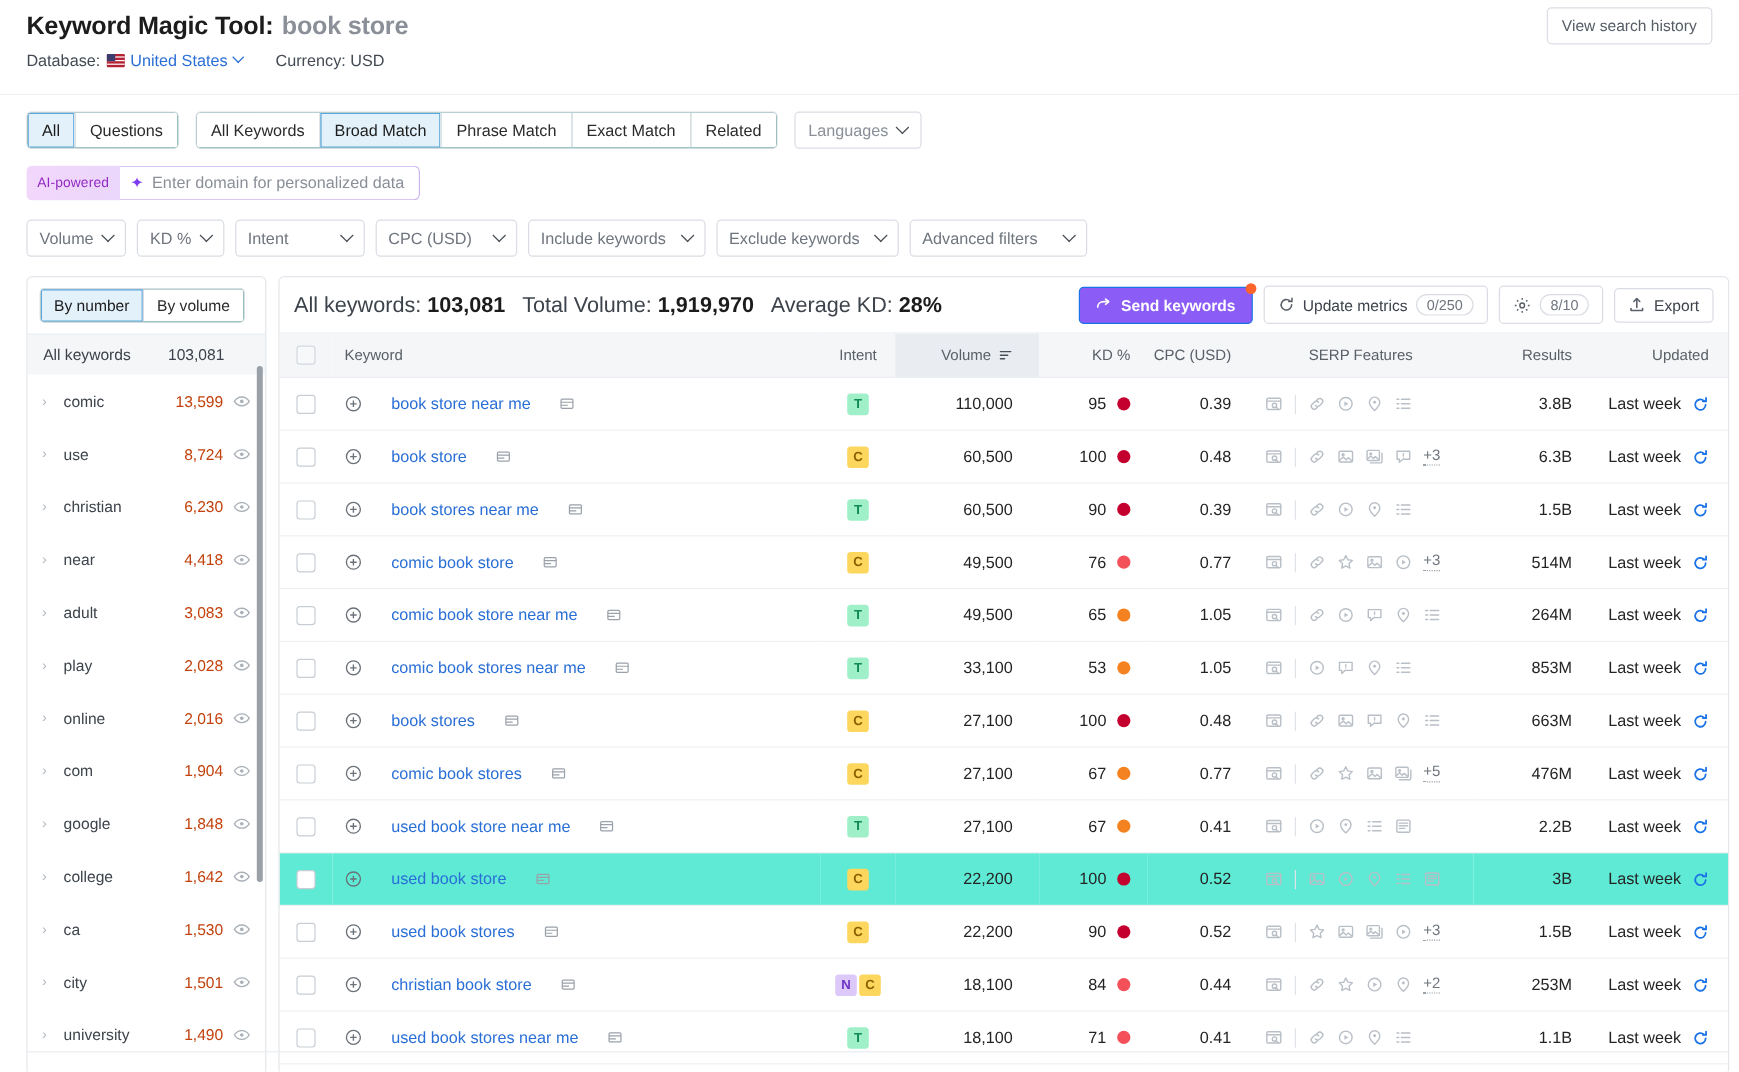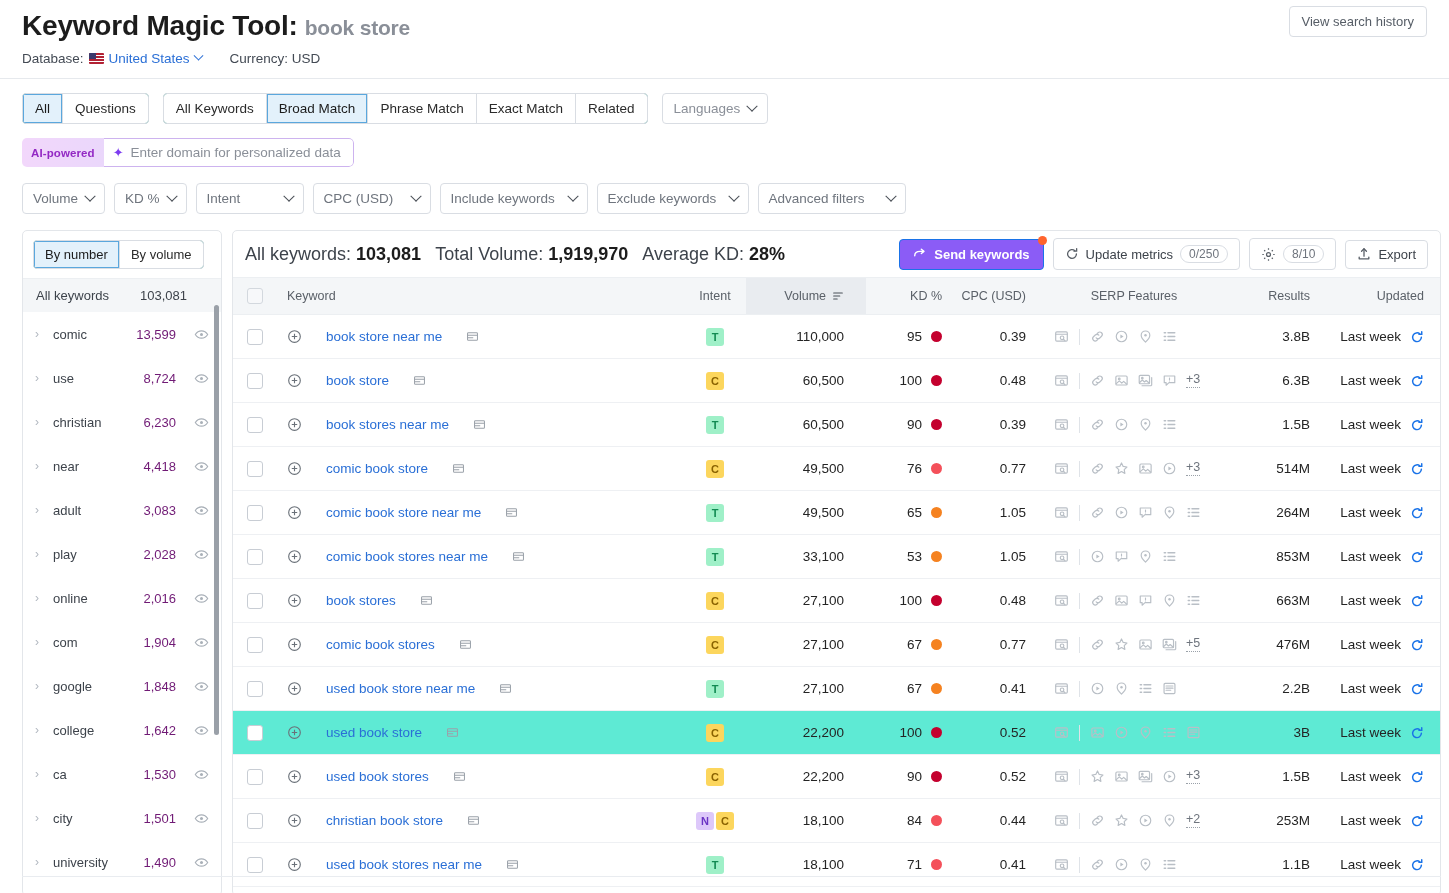--- a/index.html
+++ b/index.html
@@ -9,21 +9,21 @@
     background: #ffffff;
     font-family: "Liberation Sans", sans-serif;
     color: #242424;
     overflow: hidden;
   }
   .page { position: relative; width: 1449px; height: 893px; background:#fff; }
 
   
   .topbar { position: relative; height: 78px; padding: 10px 22px 0 22px; background:#fff; }
   .title-line { display:flex; align-items:baseline; gap:7px; }
-  .title-main { font-size: 28px; font-weight: 700; color:#1c1c1c; letter-spacing:-0.2px; }
+  .title-main { font-size: 21px; font-weight: 700; color:#1c1c1c; letter-spacing:-0.2px; }
   .title-sub  { font-size: 21px; font-weight: 700; color:#8a8f98; letter-spacing:-0.2px; }
   .meta-line { display:flex; align-items:center; gap:28px; margin-top:9px; font-size:13.5px; color:#434a54; }
   .meta-item { display:flex; align-items:center; gap:5px; }
   .db-link { color:#2a6fd6; cursor:pointer; }
   .flag { display:inline-block; width:15px; height:11px; position:relative; border-radius:1px; overflow:hidden; background:#b22234; }
   .flag .canton { position:absolute; left:0; top:0; width:7px; height:6px; background:#3c3b6e; }
   .flag .stripe { position:absolute; left:0; width:100%; height:1.4px; background:#fff; }
   .chev { display:inline-block; width:8px; height:8px; border-right:1.8px solid currentColor; border-bottom:1.8px solid currentColor; transform: rotate(45deg) translate(-2px,-2px); }
   .chev-sm { width:7px; height:7px; border-width:1.6px; }
 
@@ -48,21 +48,21 @@
     display:flex; align-items:center; gap:8px;
     border:1px solid #d9dde3; border-radius:4px; background:#fff;
     padding:7px 11px; font-size:13.5px; color:#8a8f98; cursor:pointer; white-space:nowrap;
   }
   .pill-select .chev { color:#4a4f57; }
 
   .airow { display:flex; align-items:center; margin-top:14px; }
   .ai-wrap { display:flex; align-items:stretch; border-radius:5px; overflow:hidden; }
   .ai-badge {
     background: linear-gradient(90deg,#f2d7fb,#ead7fb);
-    color:#9329c4; font-size:11.5px; font-weight:700; padding:6px 9px;
+    color:#9329c4; font-size:11.5px; font-weight:400; padding:6px 9px;
     display:flex; align-items:center; letter-spacing:0.1px;
   }
   .ai-input {
     display:flex; align-items:center; gap:7px;
     border:1px solid #cdb3ef; border-left:none; background:#fff;
     padding:6px 12px 6px 9px; min-width:224px; border-radius:0 5px 5px 0;
   }
   .ai-input .ph { font-size:13.5px; color:#8a8f98; }
   .spark { color:#7d3cf0; font-size:13px; line-height:1; }
 
@@ -86,21 +86,21 @@
     background:#f4f6f8; padding: 9px 34px 9px 13px; font-size:13px; color:#3d434b;
     border-top:1px solid #eceff2;
   }
   .side-list { }
   .side-item {
     display:flex; align-items:center; padding: 10px 12px 10px 12px; font-size:13px; color:#3d434b;
     gap:8px; cursor:pointer; height:44px;
   }
   .side-item .arrow { color:#b2b8c0; font-size:12px; width:10px; flex:0 0 10px; }
   .side-item .label { flex:1 1 auto; color:#3d434b; }
-  .side-item .count { color:#701a75; margin-right:10px; }
+  .side-item .count { color:#c2410c; }
   .side-item .eye { color:#a9b0b8; width:15px; flex:0 0 15px; display:flex; align-items:center;}
   .side-scroll {
     position:absolute; right:2px; top:74px; width:5px; height:430px;
     border-radius:3px; background:#9aa0a8;
   }
 
   
   .panel {
     flex: 1 1 auto; border:1px solid #e3e6ea; border-radius:5px; background:#fff;
     overflow:hidden; position:relative;

